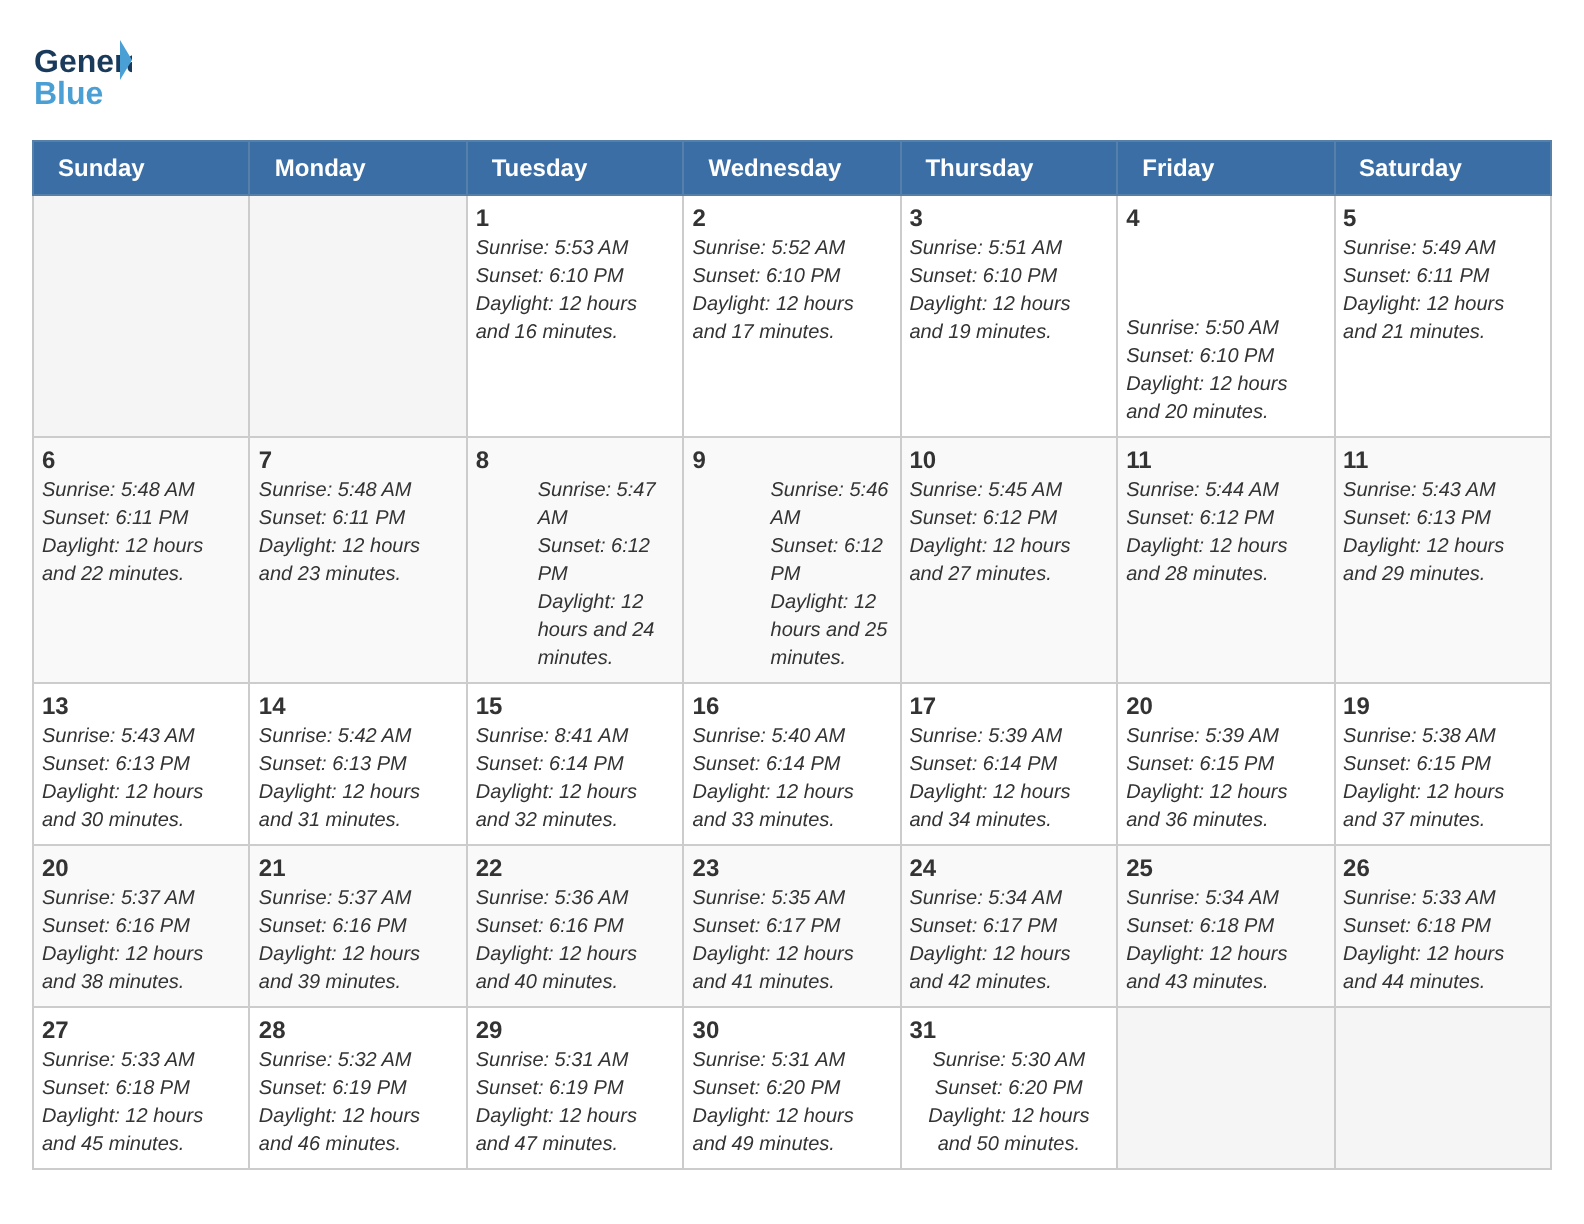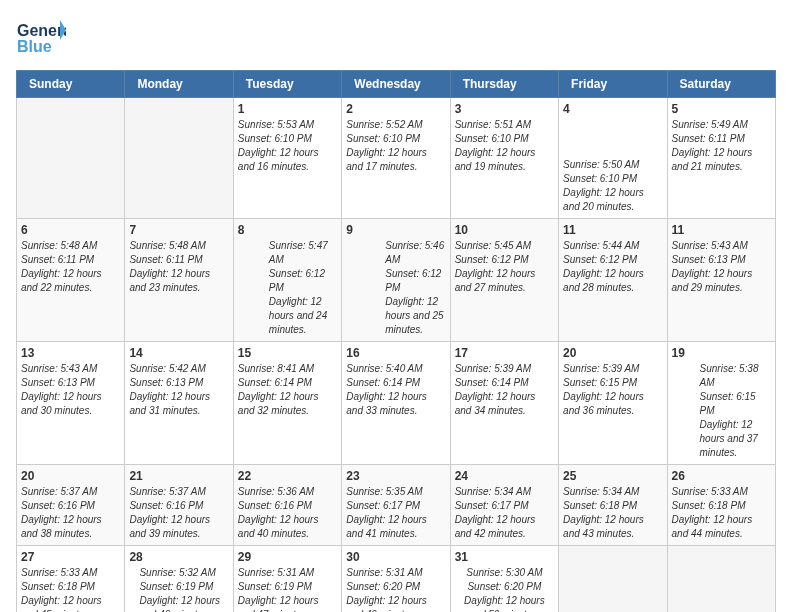--- a/index.html
+++ b/index.html
@@ -213,21 +213,21 @@
 Daylight: 12 hours and 34 minutes.</div>
         </td>
         <td>
           <div class="day-number">20</div>
           <div class="day-info" style="white-space: pre-line;">Sunrise: 5:39 AM
 Sunset: 6:15 PM
 Daylight: 12 hours and 36 minutes.</div>
         </td>
         <td>
           <div class="day-number">19</div>
-          <div class="day-info" style="white-space: pre-line; margin-left: 28px;">Sunrise: 5:38 AM
+          <div class="day-info" style="white-space: pre-line;">Sunrise: 5:38 AM
 Sunset: 6:15 PM
 Daylight: 12 hours and 37 minutes.</div>
         </td>
       </tr>
       <tr>
         <td>
           <div class="day-number">20</div>
           <div class="day-info" style="white-space: pre-line;">Sunrise: 5:37 AM
 Sunset: 6:16 PM
 Daylight: 12 hours and 38 minutes.</div>
@@ -271,21 +271,21 @@
       </tr>
       <tr>
         <td>
           <div class="day-number">27</div>
           <div class="day-info" style="white-space: pre-line;">Sunrise: 5:33 AM
 Sunset: 6:18 PM
 Daylight: 12 hours and 45 minutes.</div>
         </td>
         <td>
           <div class="day-number">28</div>
-          <div class="day-info" style="white-space: pre-line; margin-left: 10px;">Sunrise: 5:32 AM
+          <div class="day-info" style="white-space: pre-line;">Sunrise: 5:32 AM
 Sunset: 6:19 PM
 Daylight: 12 hours and 46 minutes.</div>
         </td>
         <td>
           <div class="day-number">29</div>
           <div class="day-info" style="white-space: pre-line;">Sunrise: 5:31 AM
 Sunset: 6:19 PM
 Daylight: 12 hours and 47 minutes.</div>
         </td>
         <td>

